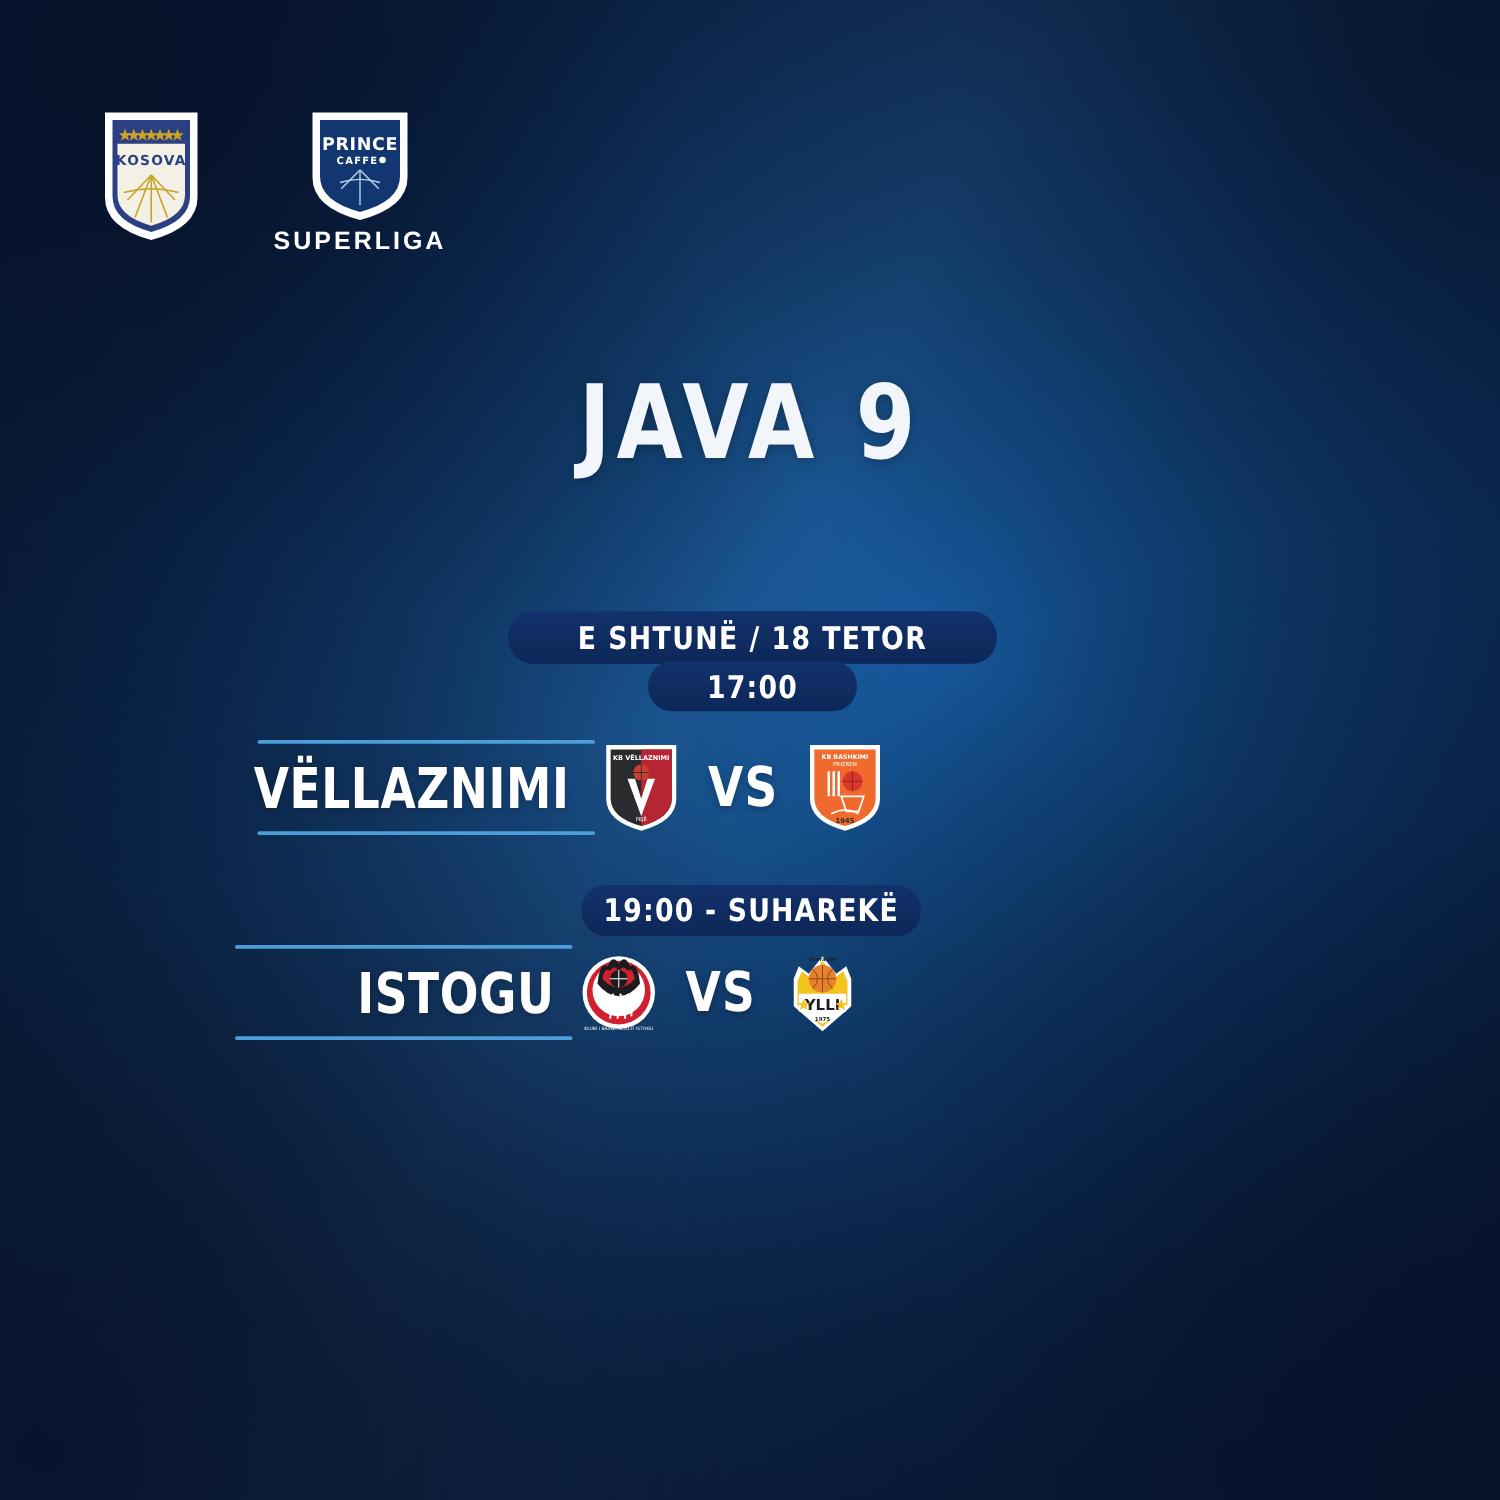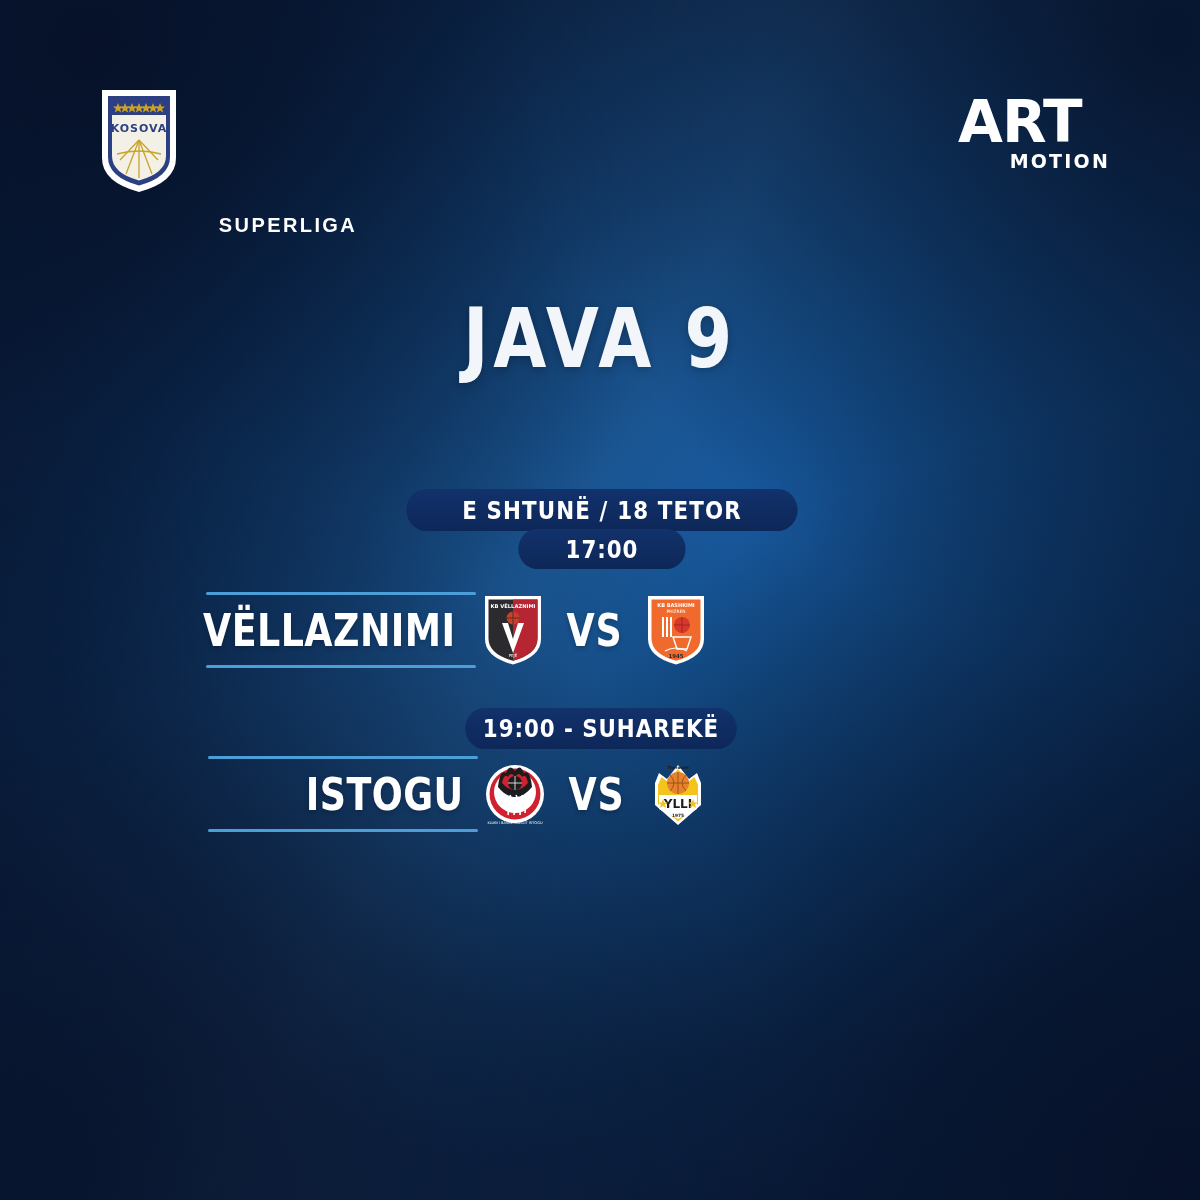--- a/index.html
+++ b/index.html
@@ -38,26 +38,26 @@
       radial-gradient(circle at 8% 4%, rgba(6,17,40,.92) 0%, rgba(6,17,40,0) 42%),
       radial-gradient(circle at 97% 3%, rgba(6,17,40,.80) 0%, rgba(6,17,40,0) 38%),
       radial-gradient(circle at 3% 97%, rgba(6,17,40,.85) 0%, rgba(6,17,40,0) 45%),
       radial-gradient(circle at 98% 98%, rgba(6,17,40,.88) 0%, rgba(6,17,40,0) 46%);
   }
   .layer { position:absolute; inset:0; }
 
   
   .hdr { position:absolute; top:0; left:0; width:1200px; height:230px; }
 
-  .fed-logo { position:absolute; left:98px; top:84px; width:82px; height:112px; }
+  .fed-logo { position:absolute; left:80px; top:84px; width:82px; height:112px; }
   .prince-logo { position:absolute; left:236px; top:84px; width:104px; height:96px; }
   .superliga {
     position:absolute; left:210px; top:182px; width:156px;
     text-align:center; color:#fff;
-    font-size:20px; font-weight:bold; letter-spacing:2.4px;margin-top:32px;
+    font-size:20px; font-weight:bold; letter-spacing:2.4px;
   }
 
   .kujtesa { position:absolute; left:808px; top:96px; width:130px; height:80px; }
   .artmotion { position:absolute; left:958px; top:98px; width:152px; height:80px; }
   .art-word {
     font-size:58px; font-weight:bold; color:#fff;
     letter-spacing:-1px; line-height:.86;
     font-family:"DejaVu Sans", sans-serif;
   }
   .motion-word {
@@ -162,27 +162,38 @@
           <path d="M41 56 L41 94"></path>
           <path d="M41 56 L22 76"></path>
           <path d="M41 56 L60 76"></path>
           <path d="M41 56 L28 90"></path>
           <path d="M41 56 L54 90"></path>
           <path d="M19 70 Q41 64 63 70"></path>
         </g>
       </svg>
     </div>
 
+    <div class="prince-logo">
+      <svg viewBox="0 0 104 96" width="104" height="96">
+        <path d="M14 6 H90 V58 Q90 82 52 92 Q14 82 14 58 Z" fill="#ffffff"></path>
+        <path d="M20 12 H84 V57 Q84 77 52 85.5 Q20 77 20 57 Z" fill="#12366f"></path>
+        <text x="52" y="36" text-anchor="middle" font-family="DejaVu Sans, sans-serif" font-size="14" font-weight="bold" fill="#ffffff" letter-spacing=".5">PRINCE</text>
+        <text x="50" y="47" text-anchor="middle" font-family="DejaVu Sans, sans-serif" font-size="8" font-weight="bold" fill="#ffffff" letter-spacing="1">CAFFE</text>
+        <circle cx="70" cy="44" r="2.6" fill="#ffffff"></circle>
+        <g stroke="#bcd4ef" stroke-width="1.1" fill="none">
+          <path d="M52 52 L52 80"></path>
+          <path d="M52 52 L37 67"></path>
+          <path d="M52 52 L67 67"></path>
+          <path d="M36 62 Q52 57 68 62"></path>
+        </g>
+      </svg>
+    </div>
     <div class="superliga">SUPERLIGA</div>
 
 
-    <div class="artmotion">
-      <div class="art-word">ART</div>
-      <div class="motion-word">MOTION</div>
-    </div>
   </div>
 
   <div class="title">JAVA 9</div>
 
   <div class="pill pill-date">E SHTUNË   /   18 TETOR</div>
   <div class="pill pill-time">17:00</div>
 
   <div class="match m1">
     <div class="row-inner" style="left:206px;">
       <div class="side home" style="width:270px;">
@@ -232,21 +243,21 @@
           <text x="31" y="65" text-anchor="middle" font-family="DejaVu Sans, sans-serif" font-size="5.4" font-weight="bold" fill="#2b2b2f">1945</text>
         </svg>
       </div>
 
     </div>
   </div>
 
   <div class="pill pill-late">19:00 - SUHAREKË</div>
 
   <div class="match m2">
-    <div class="row-inner" style="left:208px;">
+    <div class="row-inner" style="left:188px;">
       <div class="side home" style="width:270px;">
         <div class="rules">
             <span class="top"></span>
             <span class="bot"></span>
           </div>
         <div class="tname">ISTOGU</div>
       </div>
 
       <div class="crest" style="margin:0 6px;">
         <svg viewBox="0 0 62 74" width="62" height="74">

